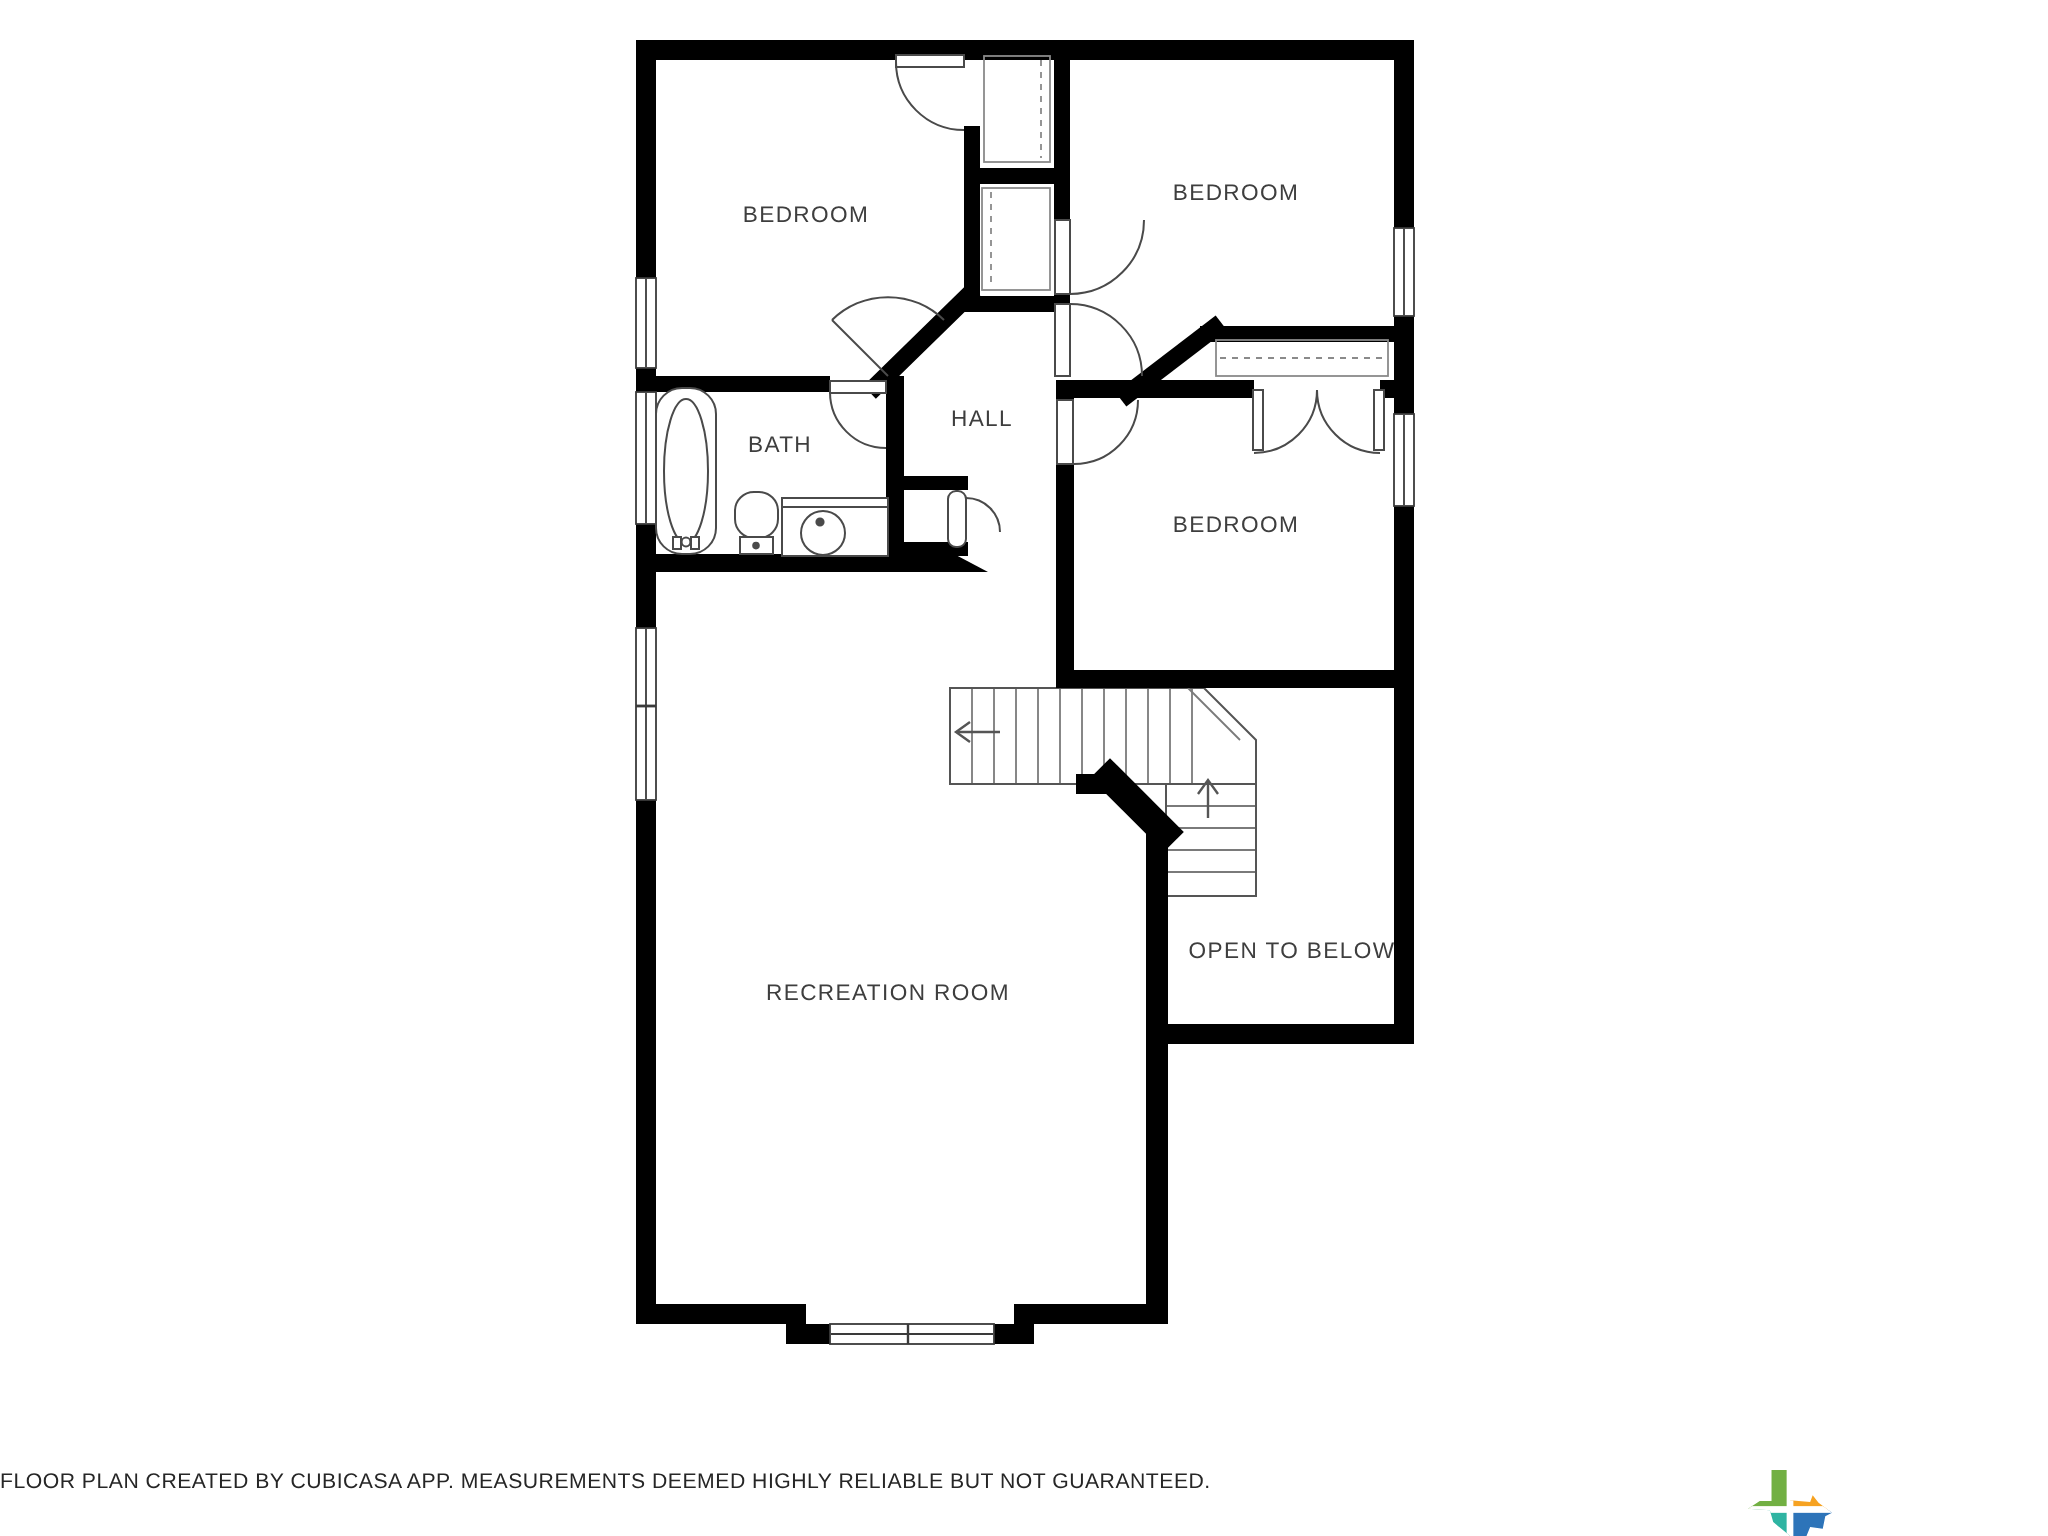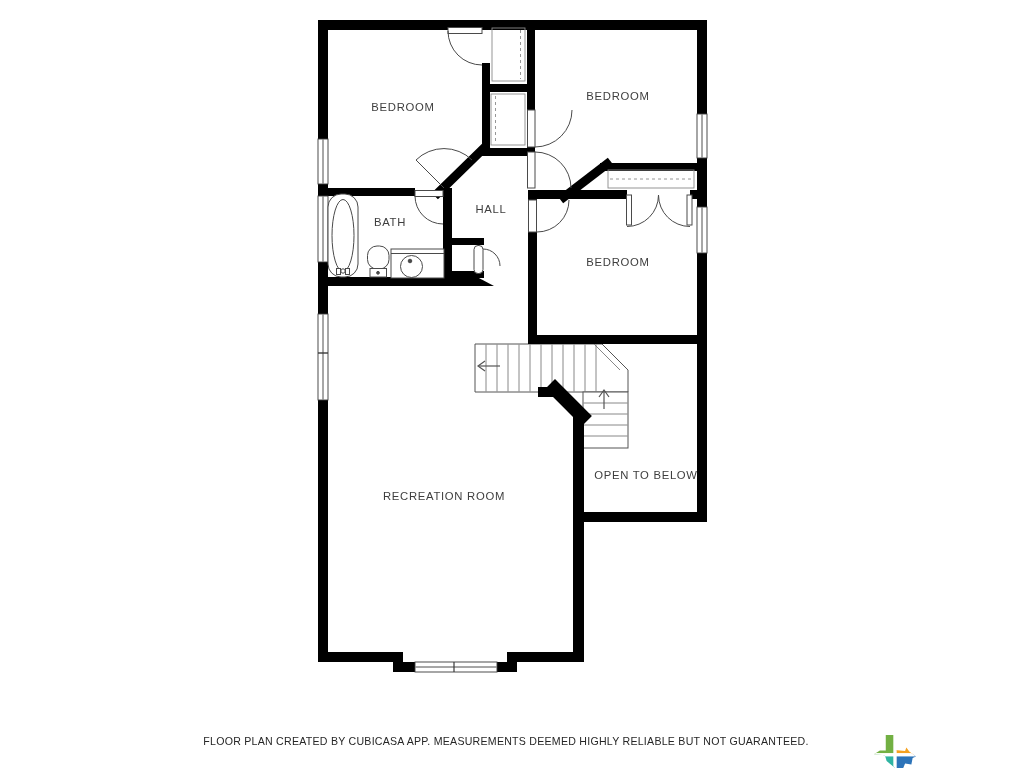--- a/index.html
+++ b/index.html
@@ -21,21 +21,21 @@
     font-family: "Liberation Sans", sans-serif;
     font-size: 11.3px;
     letter-spacing: 0.7px;
     fill: #3e3e3e;
   }
   .footer-text {
     position: absolute;
     left: 0;
     right: 12px;
     top: 735px;
-    text-align: center;
+    text-align: left;
     font-size: 10.6px;
     letter-spacing: 0.25px;
     color: #262626;
     white-space: nowrap;
   }
   .ctx-logo {
     position: absolute;
     left: 874px;
     top: 711px;
     display: flex;

